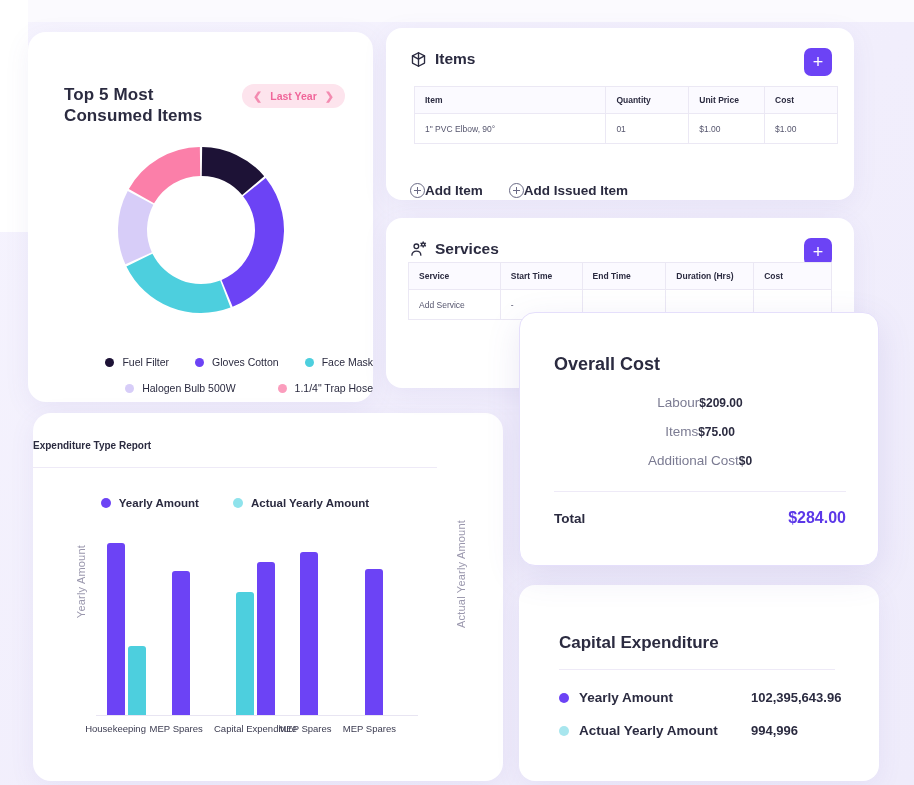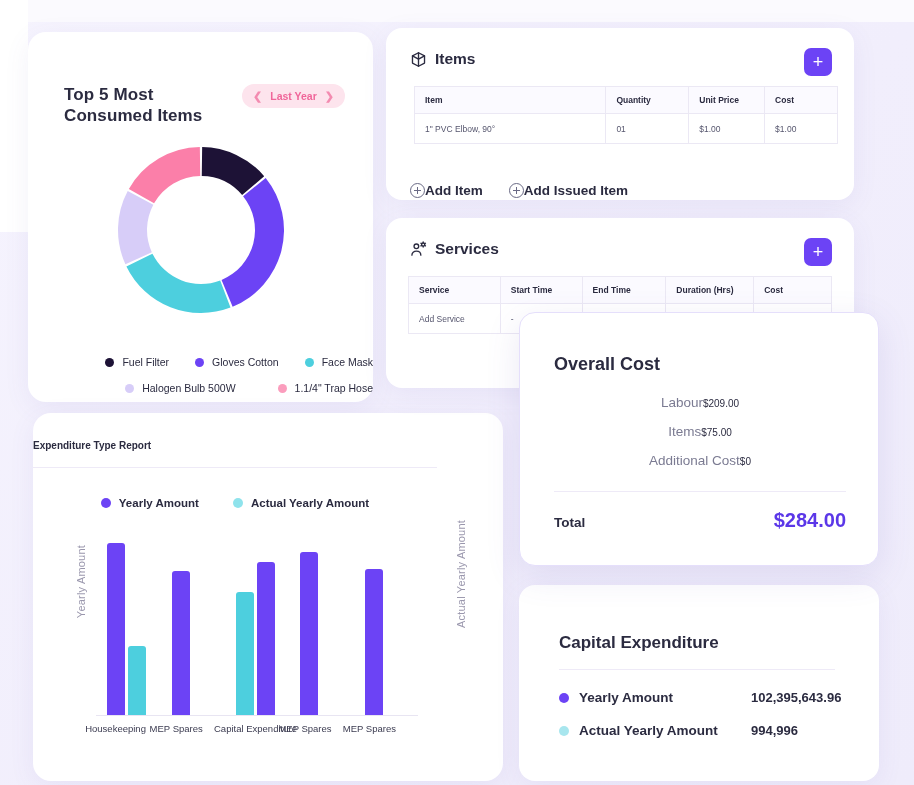--- a/index.html
+++ b/index.html
@@ -105,38 +105,38 @@
     border:1.2px solid #6a6a85; position:relative; display:block;
   }
   .circ-plus::before, .circ-plus::after {
     content:""; position:absolute; background:#6a6a85;
   }
   .circ-plus::before { left:3px; top:6.2px; width:7px; height:1.2px; }
   .circ-plus::after { top:3px; left:6.2px; height:7px; width:1.2px; }
 
   
   #services-card { left:386px; top:218px; width:468px; height:170px; }
-  #services-table { left:22px; top:58px; width:424px;padding-left:46px; }
+  #services-table { left:22px; top:44px; width:424px;padding-left:46px; }
 
   
   #cost-card {
     left:519px; top:312px; width:360px; height:254px;
     border-radius:16px; border:1px solid #e5dffb;
     box-shadow: 0 10px 34px rgba(99,83,180,0.13);
     z-index:5;
   }
   .cost-title { position:absolute; left:34px; top:41px; font-size:18px; font-weight:700; color:#2b2b40; }
   .cost-rows { position:absolute; left:34px; top:82px; width:292px; }
   .cost-row { display:flex; justify-content:center; align-items:baseline; height:29px; }
   .cost-row .k { font-size:13.5px; color:#7b7b92; }
-  .cost-row .v { font-size:10px; color:#2b2b40; font-weight:400; }
+  .cost-row .v { font-size:12px; color:#2b2b40; font-weight:700; }
   .cost-sep { position:absolute; left:34px; top:178px; width:292px; height:1px; background:#eeeaf7; }
   .cost-total { position:absolute; left:34px; top:196px; width:292px; display:flex; justify-content:space-between; align-items:baseline; }
   .cost-total .k { font-size:13.5px; color:#2b2b40; font-weight:700; }
-  .cost-total .v { font-size:20px; color:#5b37e8; font-weight:700; }
+  .cost-total .v { font-size:16px; color:#5b37e8; font-weight:700; }
 
   
   #capex-card { left:519px; top:585px; width:360px; height:196px; border-radius:16px; }
   .capex-title { position:absolute; left:40px; top:48px; font-size:17px; font-weight:700; color:#2b2b40; }
   .capex-sep { position:absolute; left:40px; top:84px; width:276px; height:1px; background:#eeeaf7; }
   .capex-rows { position:absolute; left:40px; top:96px; width:288px; }
   .capex-row { display:flex; align-items:center; height:33px; }
   .capex-row .dot { width:10px; height:10px; border-radius:50%; margin-right:10px; }
   .capex-row .k { font-size:13.5px; color:#2b2b40; font-weight:600; width:172px; }
   .capex-row .v { font-size:13px; color:#2b2b40; font-weight:700; }

